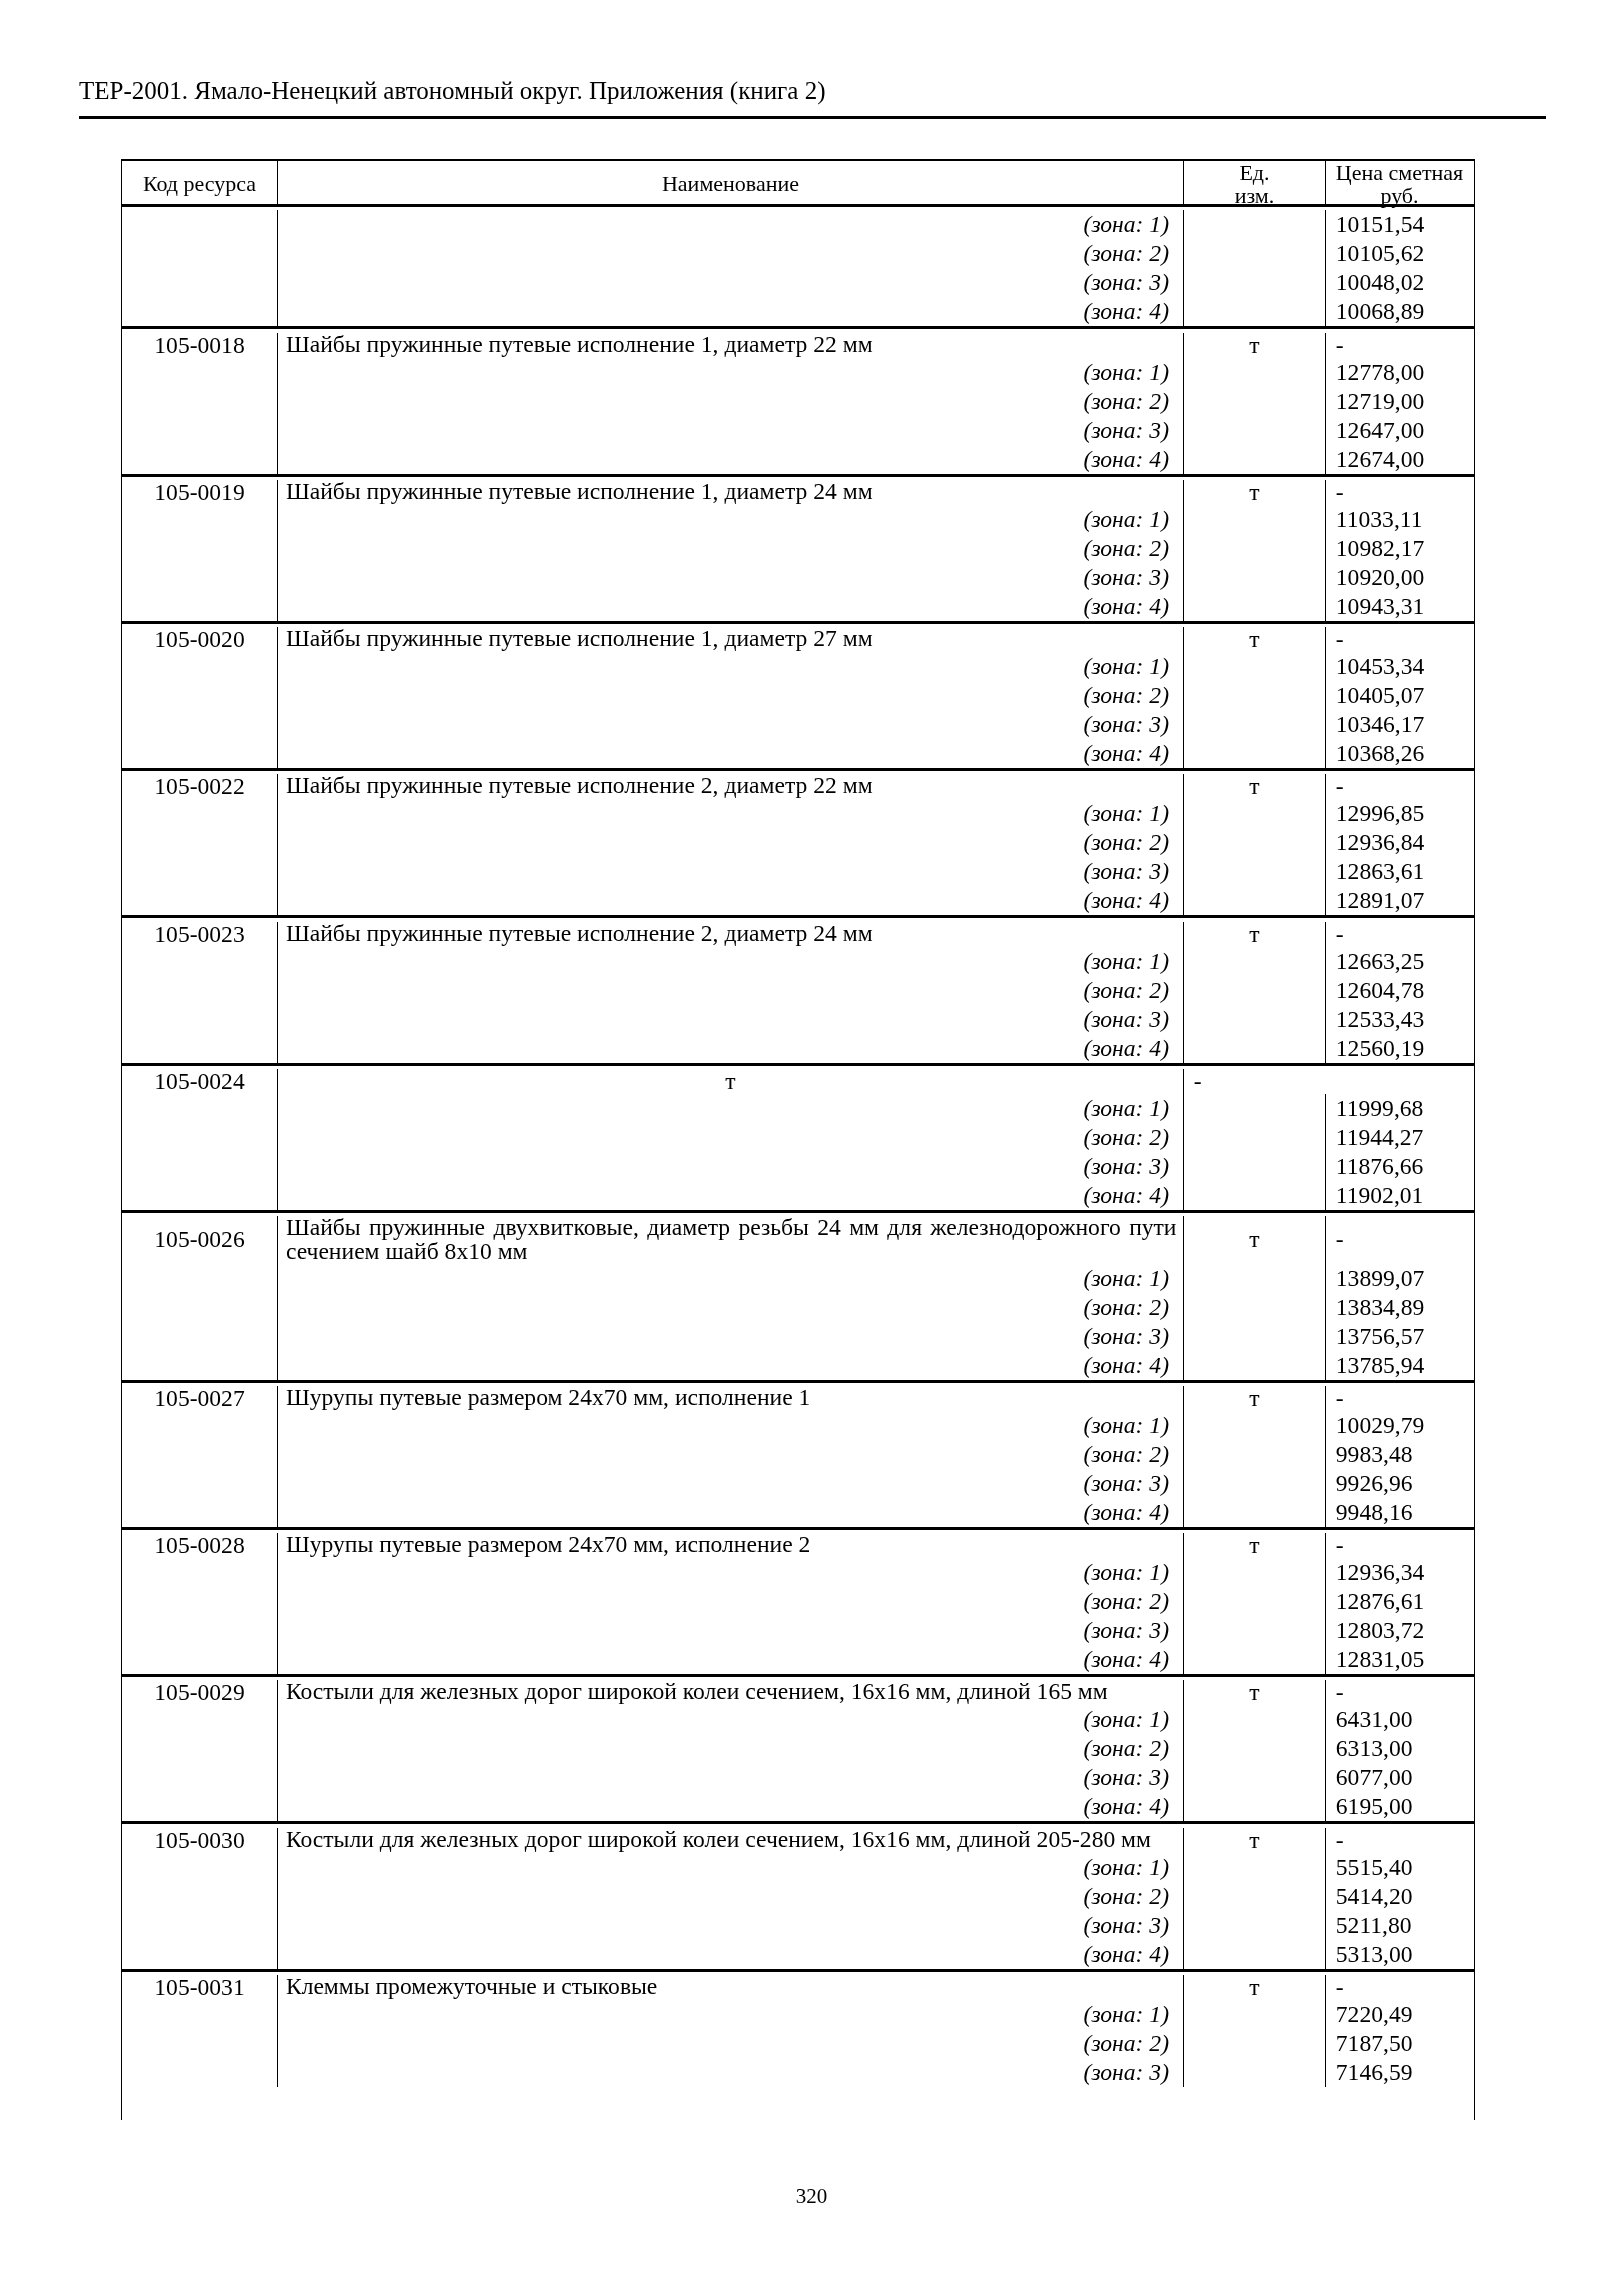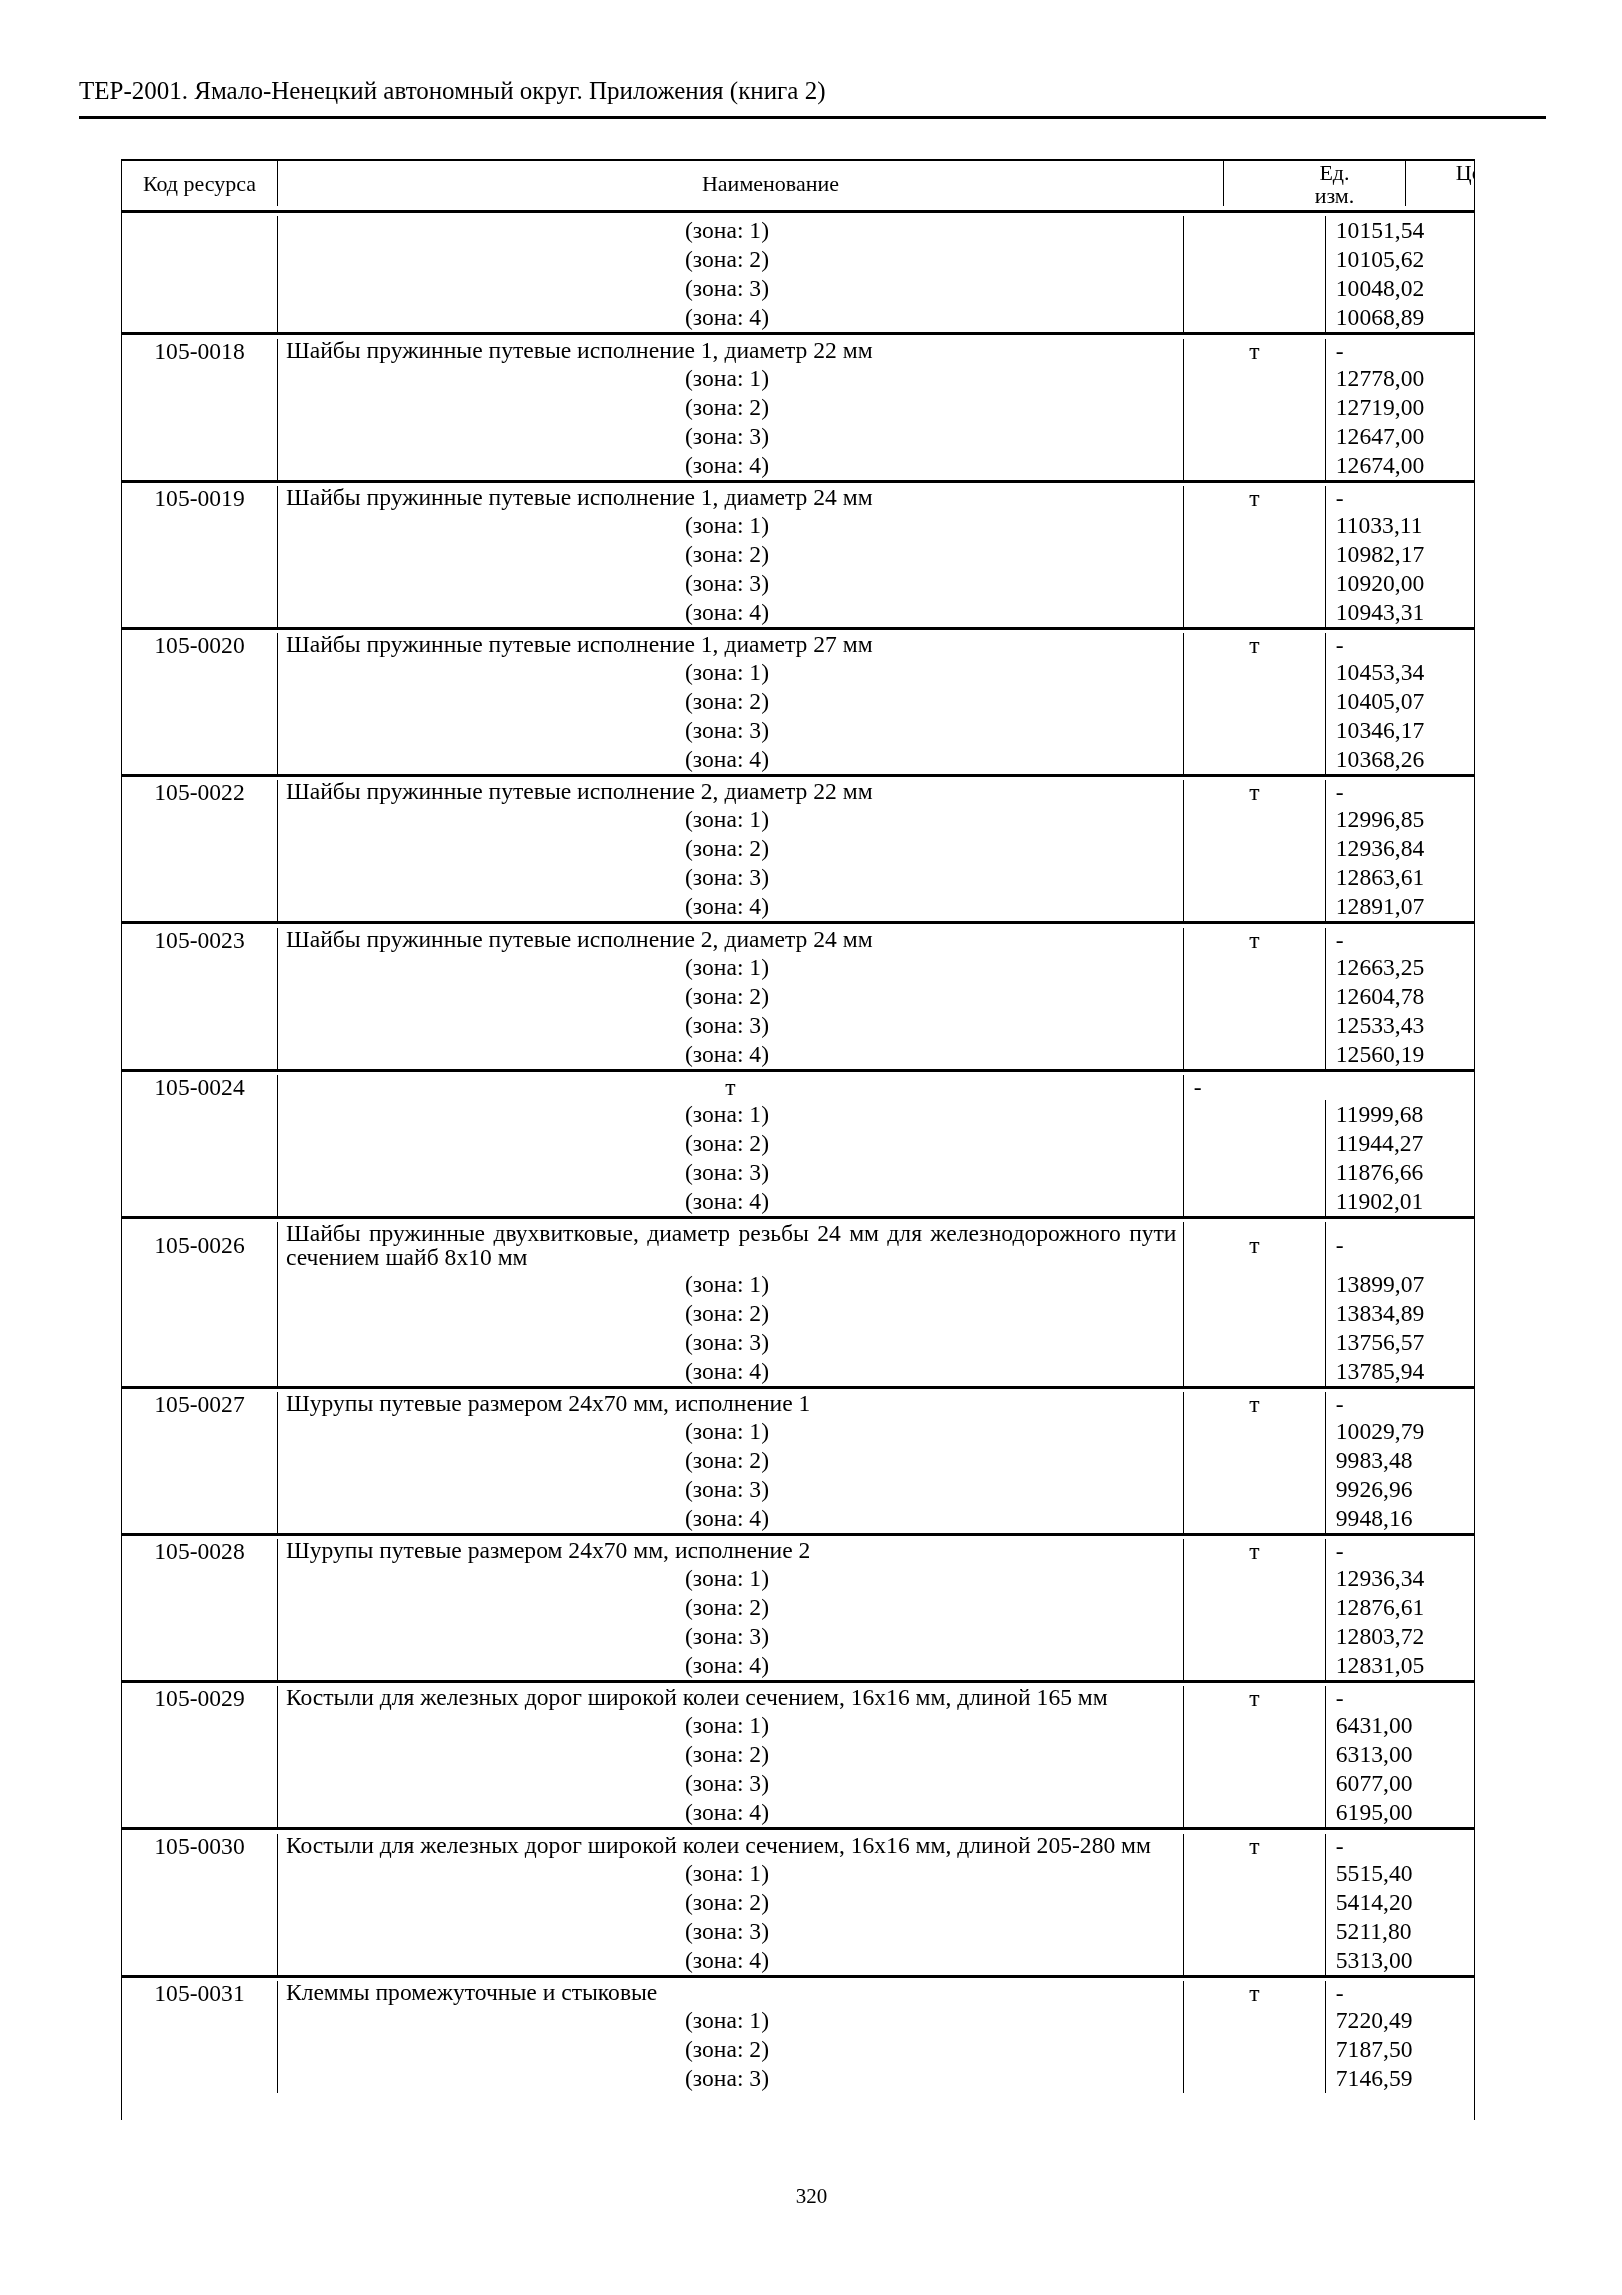--- a/index.html
+++ b/index.html
@@ -18,40 +18,40 @@
   }
   .table-wrap{
     position:absolute;left:121px;top:159px;width:1354px;height:1961px;
     border-top:2.6px solid #000;border-left:1.3px solid #000;border-right:1.3px solid #000;
     box-sizing:border-box;overflow:hidden;font-size:23.6px;
   }
   .grid-row{display:grid;grid-template-columns:156px 906px 142px 147px;}
   .cell{box-sizing:border-box;min-width:0;}
   .cb{border-right:1.3px solid #000;}
   
-  .thead{height:52px;border-bottom:3.3px solid #000;box-sizing:border-box;gap:40px;}
+  .thead{height:46px;border-bottom:3.3px solid #000;box-sizing:border-box;}
   .thead .cell{
     display:flex;flex-direction:column;justify-content:center;align-items:center;
     font-size:22px;line-height:23px;text-align:center;height:45px;
   }
   
   .block{border-bottom:3.3px solid #000;padding-top:3.3px;}
   .block.last{border-bottom:none;padding-bottom:18.3px;}
   .main-row .cell{display:flex;align-items:center;}
   .main-row .code{justify-content:center;text-align:center;line-height:25px;}
   .main-row .name{
     display:block;text-align:justify;line-height:23.6px;
     padding:0 6.5px 0 7.9px;
   }
   .main-row .unit{justify-content:center;line-height:25px;}
   .main-row .dash{padding-left:9.8px;line-height:25px;}
   .zone-row{height:29px;}
   .zone-row .cell{line-height:29px;}
   .zone-row .zlabel{
-    text-align:center;padding-right:7px;
+    text-align:right;font-style:italic;padding-right:14px;
   }
   .zone-row .zprice{padding-left:9.8px;}
   .page-number{
     position:absolute;left:0;top:2184px;width:100%;
     text-align:center;font-size:21px;
   }
 </style>
 </head>
 <body>
 

